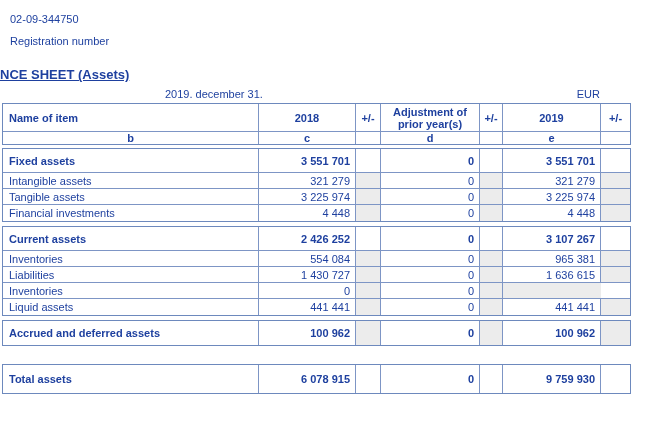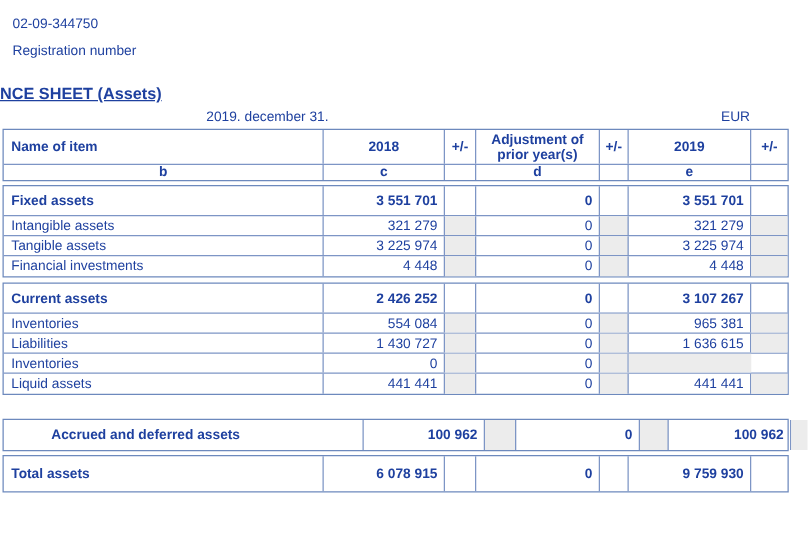--- a/index.html
+++ b/index.html
@@ -158,21 +158,21 @@
     <div class="row gray">
     <div class="c name">Liquid assets</div>
     <div class="c num">441 441</div>
     <div class="c pm"></div>
     <div class="c num">0</div>
     <div class="c pm"></div>
     <div class="c num">441 441</div>
     <div class="c pm"></div>
   </div>
   </div>
-<div class="box" style="top:335px;padding-left:32px;">
+<div class="box" style="top:320px;">
     <div class="row bold gray">
     <div class="c name">Accrued and deferred assets</div>
     <div class="c num">100 962</div>
     <div class="c pm"></div>
     <div class="c num">0</div>
     <div class="c pm"></div>
     <div class="c num">100 962</div>
     <div class="c pm"></div>
   </div>
   </div>

